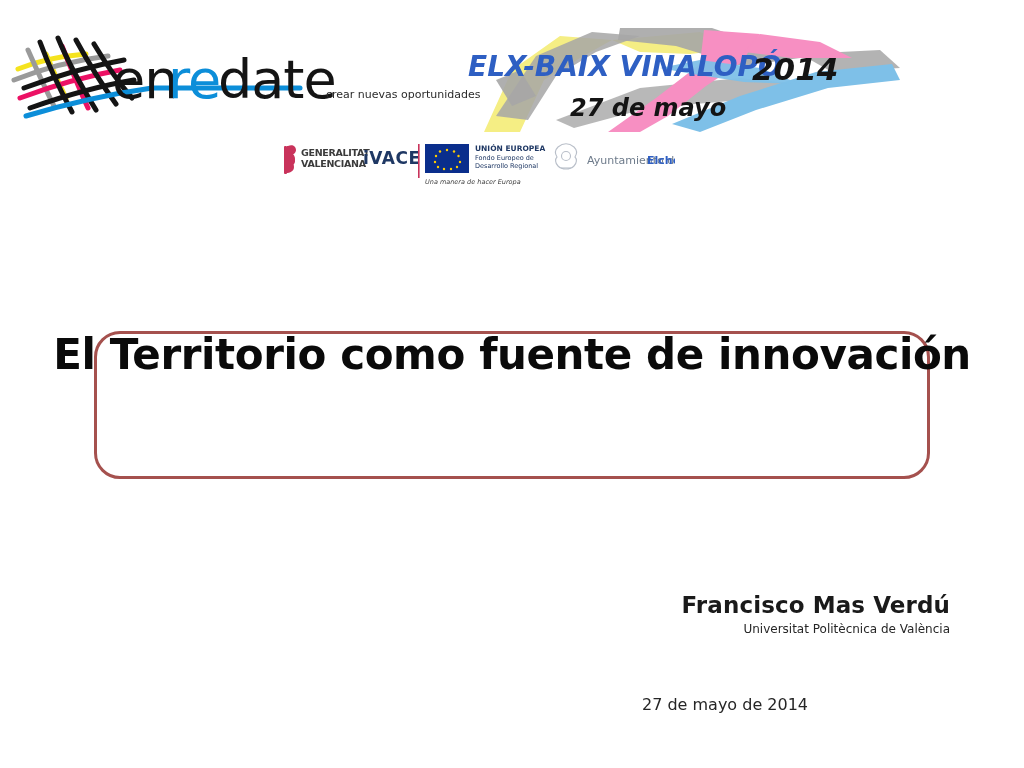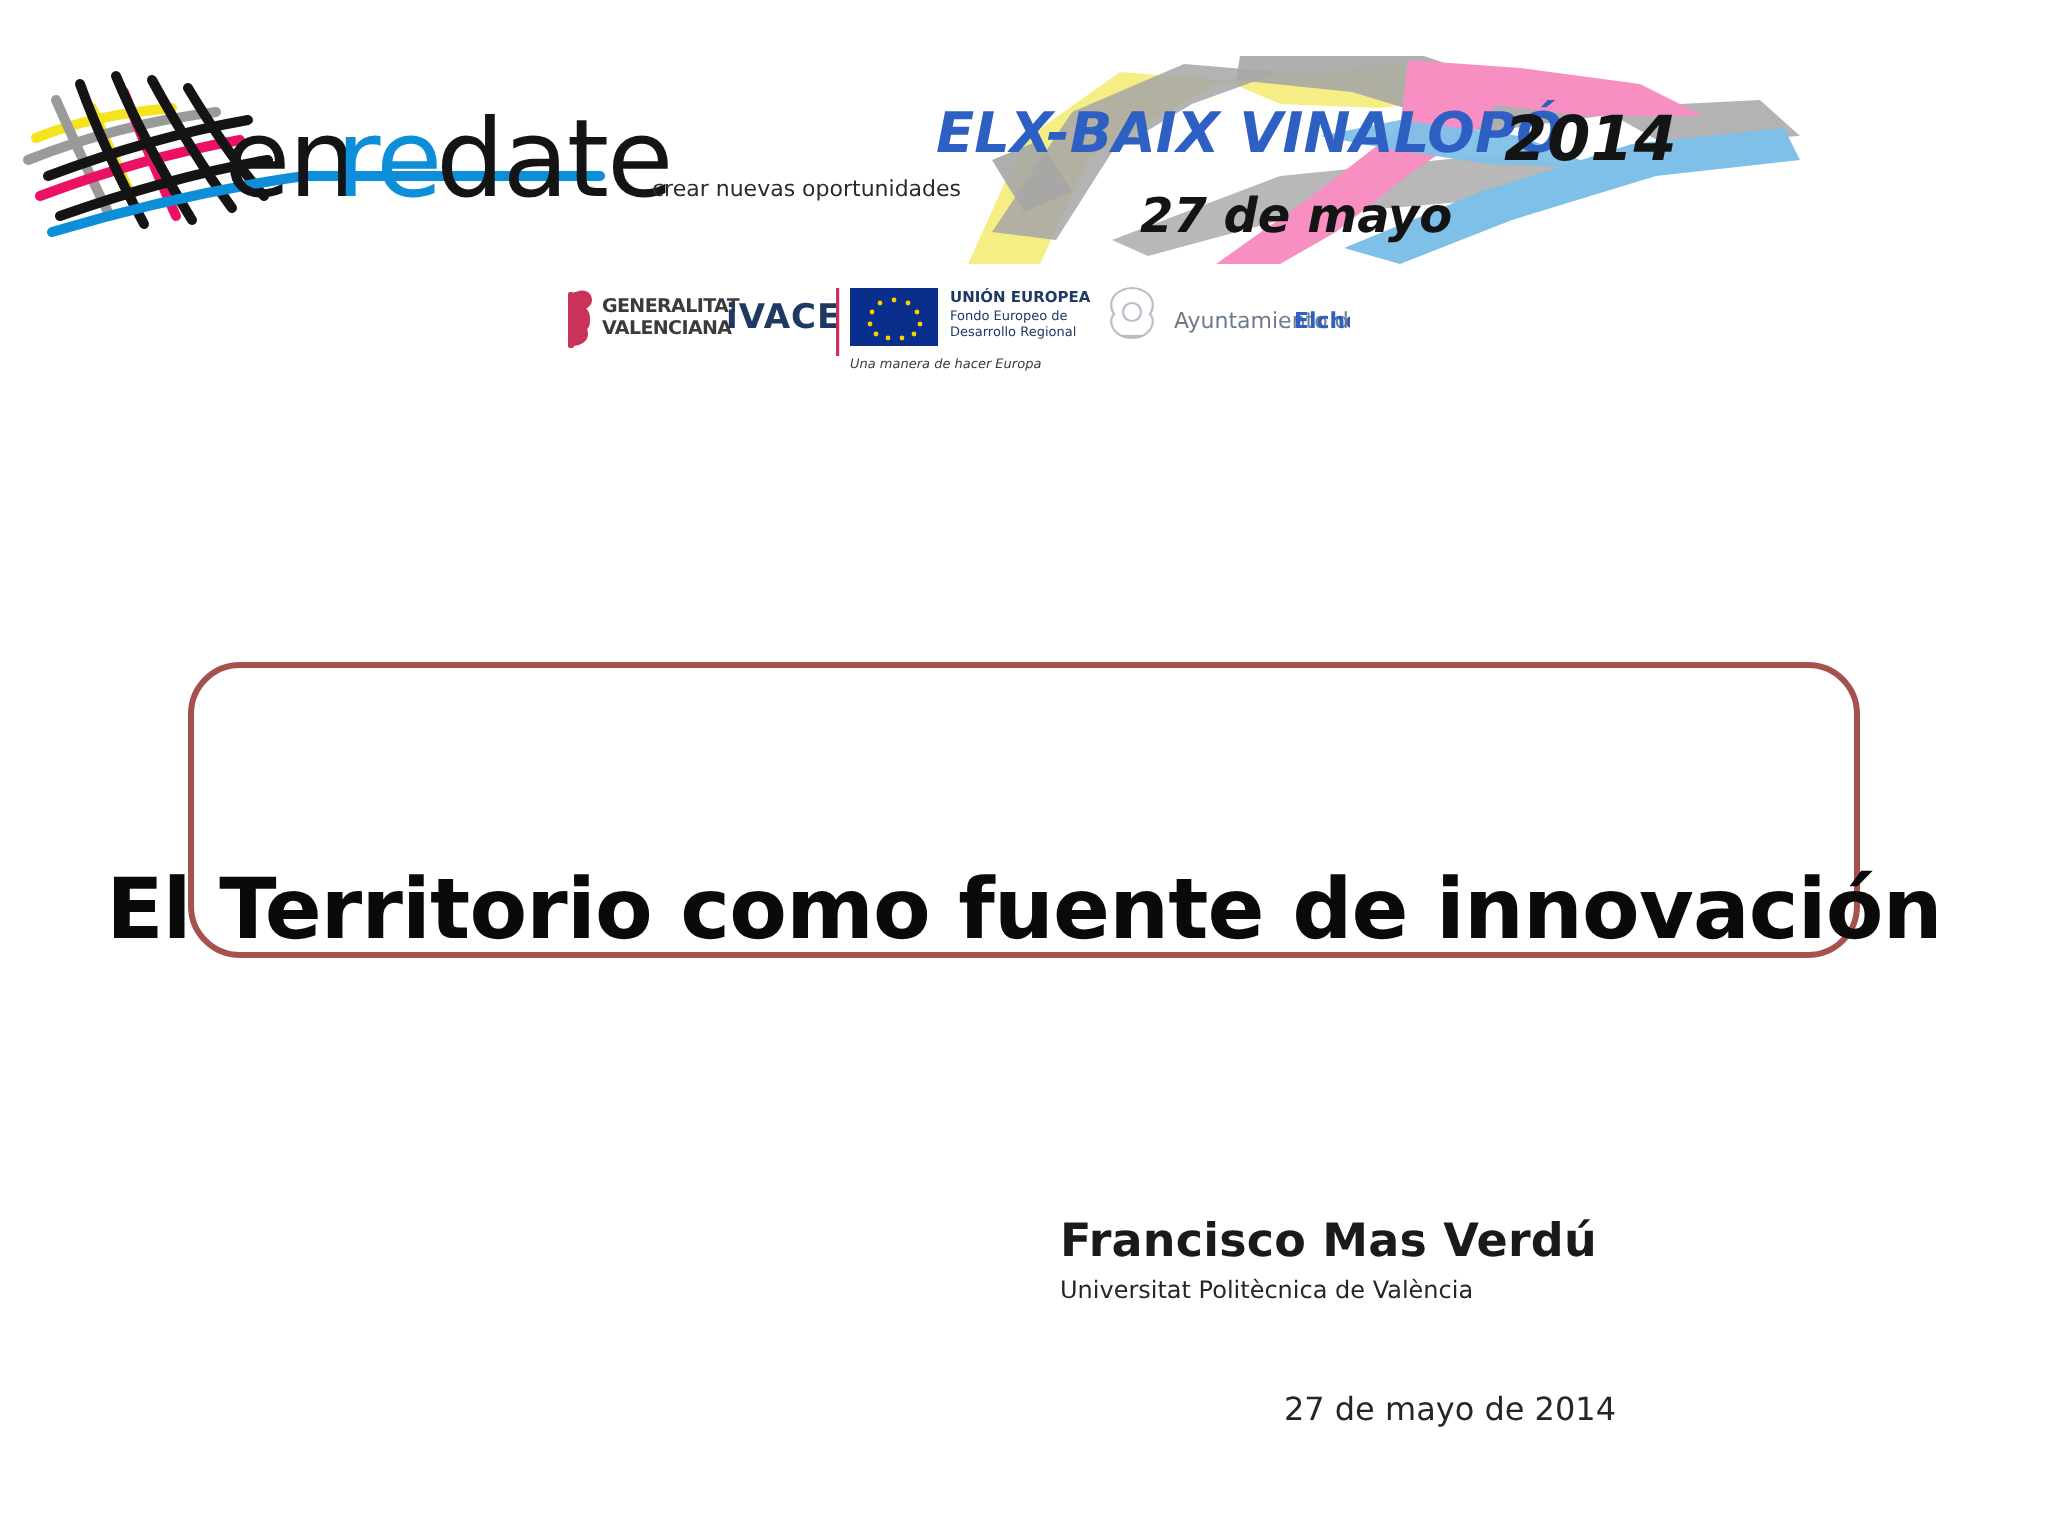--- a/index.html
+++ b/index.html
@@ -41,39 +41,39 @@
     position: absolute;
     left: 94px;
     top: 331px;
     width: 836px;
     height: 148px;
     border: 3px solid #A5514E;
     border-radius: 26px;
     box-sizing: border-box;
     background: #ffffff;
     display: flex;
-    align-items: flex-end;
+    align-items: flex-start;
     justify-content: center;
   }
   #title-text {
     font-family: "DejaVu Sans", sans-serif;
     font-weight: bold;
     font-size: 42px;
     letter-spacing: -0.4px;
     color: #0a0a0a;
     white-space: nowrap;
     line-height: 1;
   }
 
   
   #author-block {
     position: absolute;
     right: 74px;
-    top: 608px;
-    text-align: left;
+    top: 592px;
+    text-align: right;
     width: 420px;
   }
   #author-name {
     font-family: "DejaVu Sans", sans-serif;
     font-weight: bold;
     font-size: 23px;
     color: #1a1a1a;
     line-height: 1.15;
     letter-spacing: 0.1px;
   }

